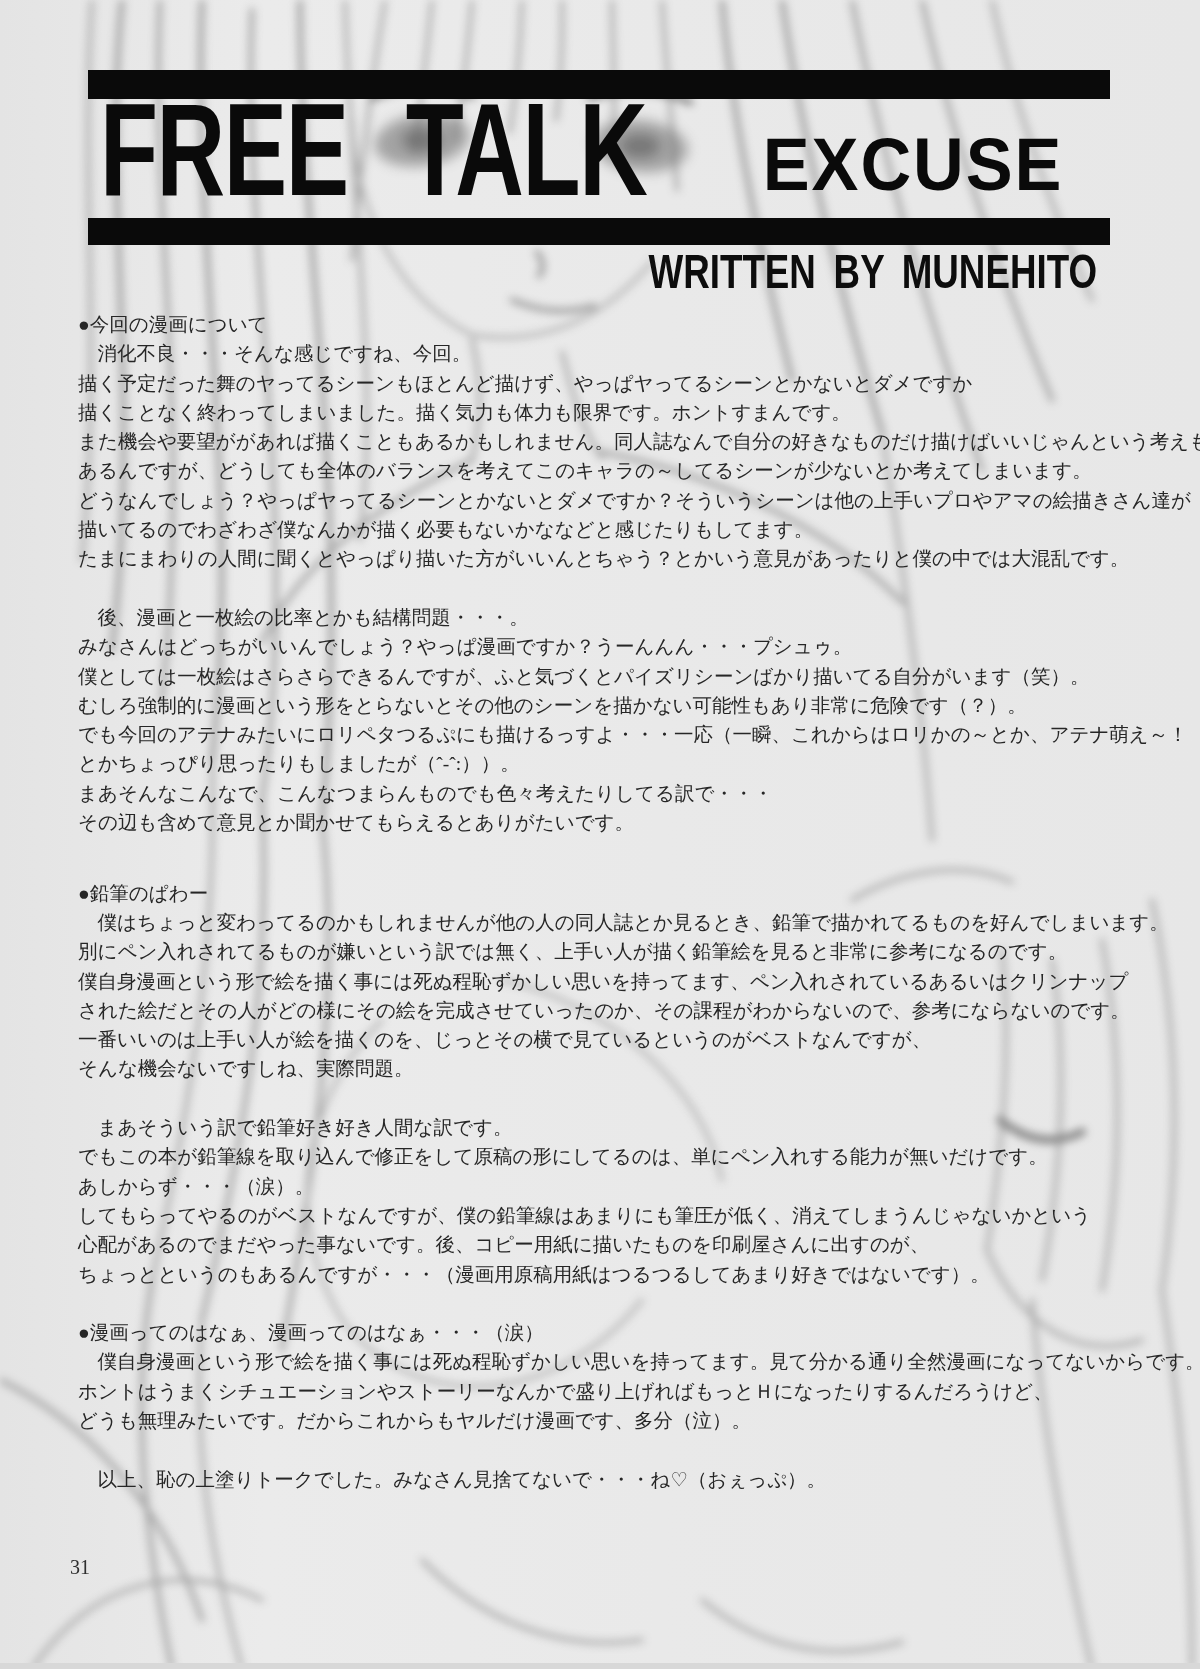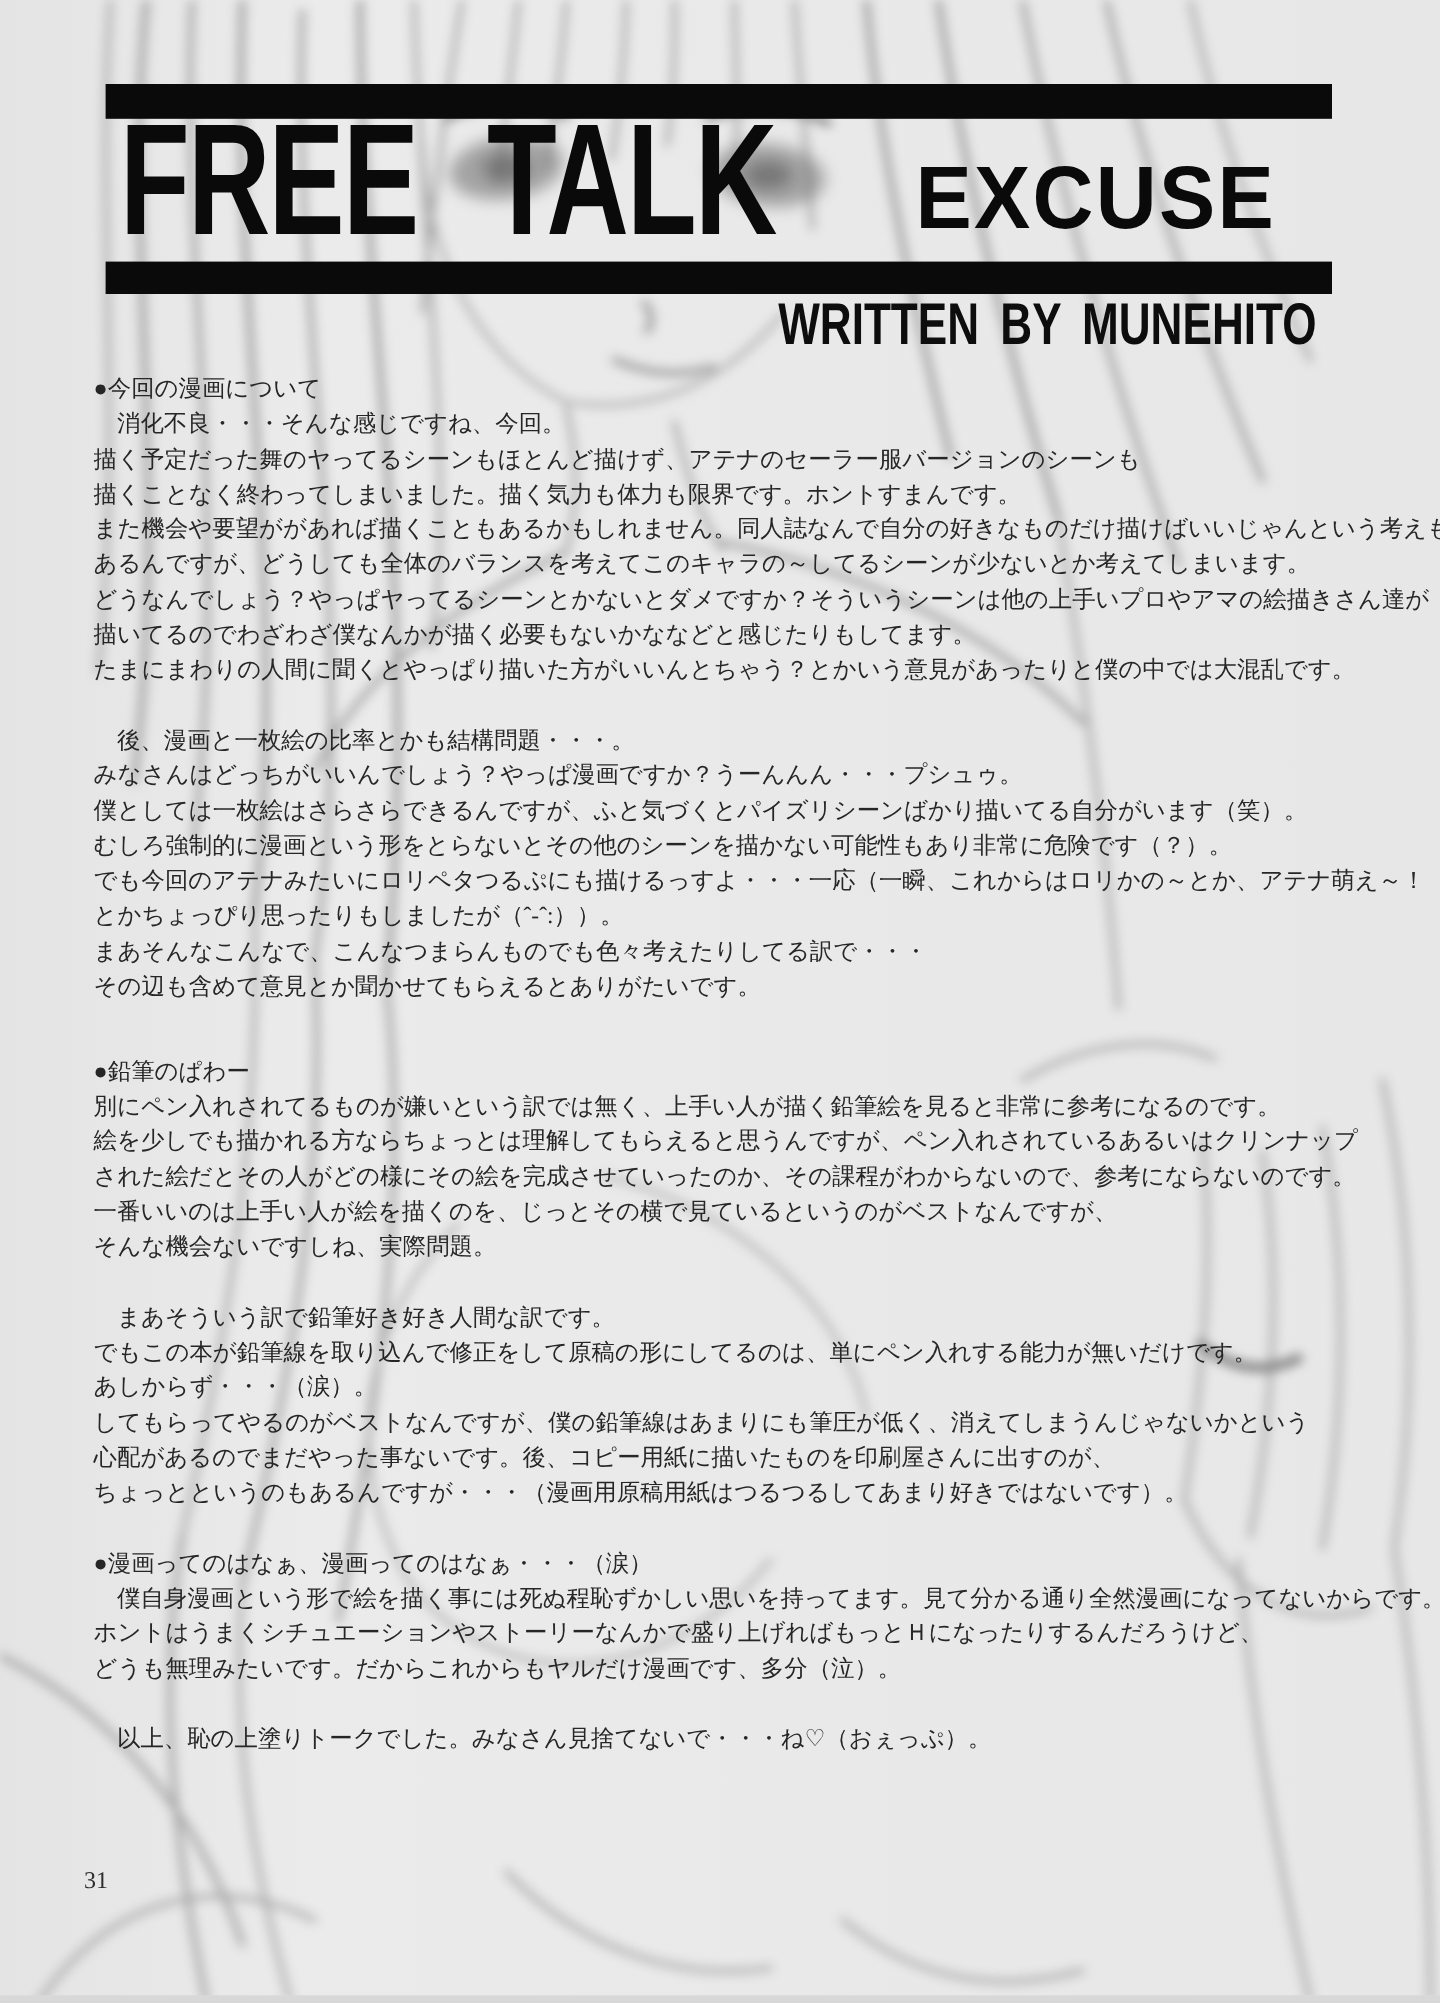--- a/index.html
+++ b/index.html
@@ -150,42 +150,43 @@
   <div id="bar-top" class="bar"></div>
   <div id="title">FREE TALK</div>
   <div id="subtitle">EXCUSE</div>
   <div id="bar-bottom" class="bar"></div>
   <div id="byline">WRITTEN BY MUNEHITO</div>
 
   <div id="body-text">
       <div class="block">
         <div class="line">●今回の漫画について</div>
         <div class="line">　消化不良・・・そんな感じですね、今回。</div>
-        <div class="line">描く予定だった舞のヤってるシーンもほとんど描けず、アテナのセーラー服バージョンのシーンも</div>
+        <div class="line">描く予定だった舞のヤってるシーンもほとんど描けず、やっぱヤってるシーンとかないとダメですか</div>
         <div class="line">描くことなく終わってしまいました。描く気力も体力も限界です。ホントすまんです。</div>
         <div class="line">また機会や要望ががあれば描くこともあるかもしれません。同人誌なんで自分の好きなものだけ描けばいいじゃんという考えも</div>
         <div class="line">あるんですが、どうしても全体のバランスを考えてこのキャラの～してるシーンが少ないとか考えてしまいます。</div>
         <div class="line">どうなんでしょう？やっぱヤってるシーンとかないとダメですか？そういうシーンは他の上手いプロやアマの絵描きさん達が</div>
         <div class="line">描いてるのでわざわざ僕なんかが描く必要もないかななどと感じたりもしてます。</div>
         <div class="line">たまにまわりの人間に聞くとやっぱり描いた方がいいんとちゃう？とかいう意見があったりと僕の中では大混乱です。</div>
       </div>
       <div class="block">
         <div class="line">　後、漫画と一枚絵の比率とかも結構問題・・・。</div>
         <div class="line">みなさんはどっちがいいんでしょう？やっぱ漫画ですか？うーんんん・・・プシュゥ。</div>
         <div class="line">僕としては一枚絵はさらさらできるんですが、ふと気づくとパイズリシーンばかり描いてる自分がいます（笑）。</div>
         <div class="line">むしろ強制的に漫画という形をとらないとその他のシーンを描かない可能性もあり非常に危険です（？）。</div>
         <div class="line">でも今回のアテナみたいにロリペタつるぷにも描けるっすよ・・・一応（一瞬、これからはロリかの～とか、アテナ萌え～！</div>
         <div class="line">とかちょっぴり思ったりもしましたが（ˆ-ˆ:））。</div>
         <div class="line">まあそんなこんなで、こんなつまらんものでも色々考えたりしてる訳で・・・</div>
         <div class="line">その辺も含めて意見とか聞かせてもらえるとありがたいです。</div>
       </div>
       <div class="block" style="margin-top: 41.3px;">
         <div class="line">●鉛筆のぱわー</div>
+        <div class="line">　僕はちょっと変わってるのかもしれませんが他の人の同人誌とか見るとき、鉛筆で描かれてるものを好んでしまいます。</div>
         <div class="line">別にペン入れされてるものが嫌いという訳では無く、上手い人が描く鉛筆絵を見ると非常に参考になるのです。</div>
-        <div class="line">絵を少しでも描かれる方ならちょっとは理解してもらえると思うんですが、ペン入れされているあるいはクリンナップ</div>
+        <div class="line">僕自身漫画という形で絵を描く事には死ぬ程恥ずかしい思いを持ってます、ペン入れされているあるいはクリンナップ</div>
         <div class="line">された絵だとその人がどの様にその絵を完成させていったのか、その課程がわからないので、参考にならないのです。</div>
         <div class="line">一番いいのは上手い人が絵を描くのを、じっとその横で見ているというのがベストなんですが、</div>
         <div class="line">そんな機会ないですしね、実際問題。</div>
       </div>
       <div class="block">
         <div class="line">　まあそういう訳で鉛筆好き好き人間な訳です。</div>
         <div class="line">でもこの本が鉛筆線を取り込んで修正をして原稿の形にしてるのは、単にペン入れする能力が無いだけです。</div>
         <div class="line">あしからず・・・（涙）。</div>
         <div class="line">してもらってやるのがベストなんですが、僕の鉛筆線はあまりにも筆圧が低く、消えてしまうんじゃないかという</div>
         <div class="line">心配があるのでまだやった事ないです。後、コピー用紙に描いたものを印刷屋さんに出すのが、</div>

